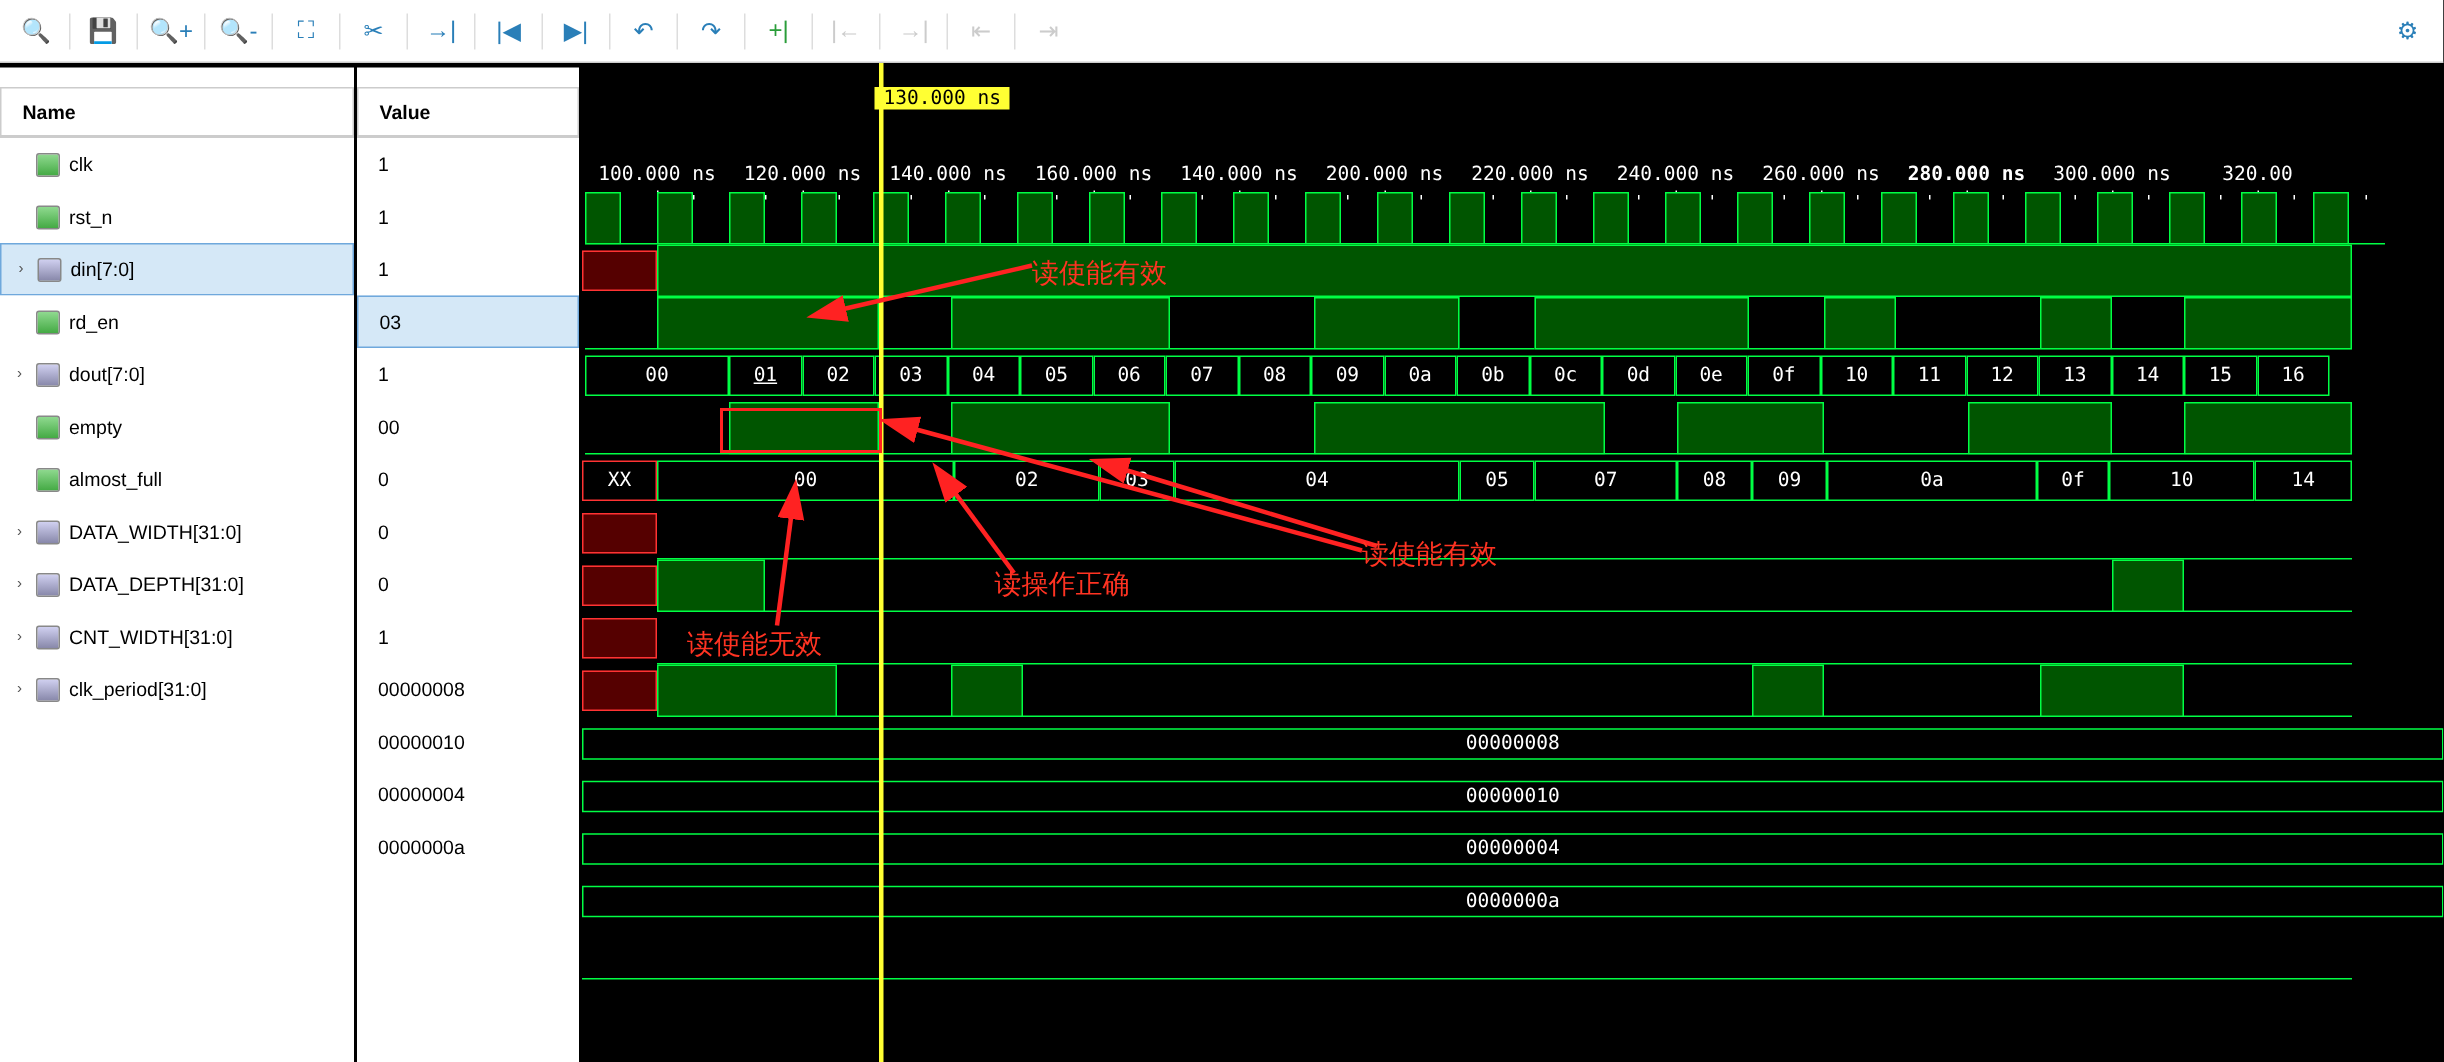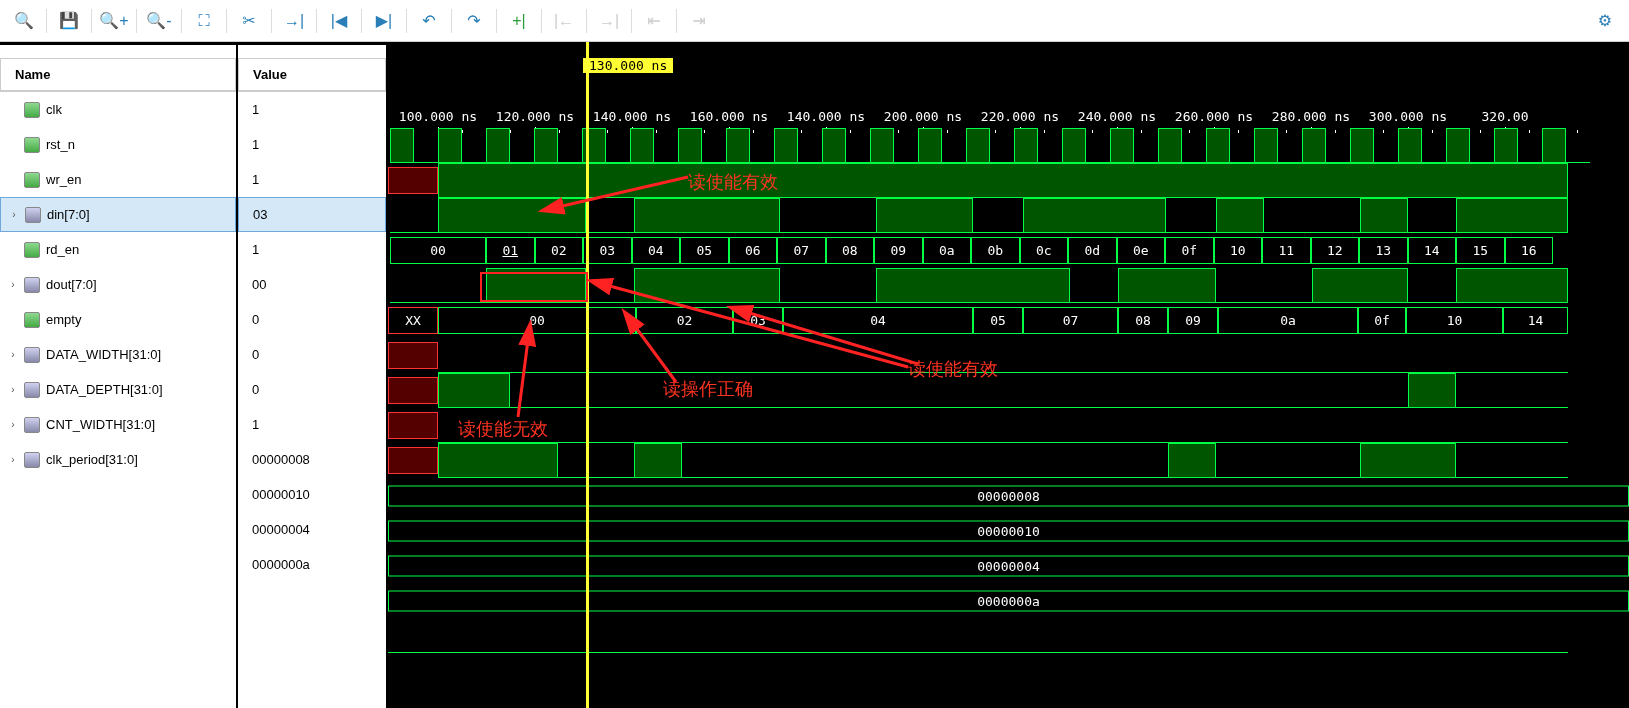--- a/index.html
+++ b/index.html
@@ -91,44 +91,44 @@
         <div class="row">
           <span class="expander"></span>
     <span class="sig-icon "></span>
     <span class="sig-label">clk</span>
         </div>
         <div class="row">
           <span class="expander"></span>
     <span class="sig-icon "></span>
     <span class="sig-label">rst_n</span>
         </div>
-        <div class="row">
-          <span class="expander"></span>
-    <span class="sig-icon "></span>
-    <span class="sig-label">wr_en</span>
-        </div>
         <div class="row sel">
           <span class="expander">›</span>
     <span class="sig-icon bus"></span>
     <span class="sig-label">din[7:0]</span>
         </div>
         <div class="row">
           <span class="expander"></span>
     <span class="sig-icon "></span>
     <span class="sig-label">rd_en</span>
         </div>
         <div class="row">
           <span class="expander">›</span>
     <span class="sig-icon bus"></span>
     <span class="sig-label">dout[7:0]</span>
         </div>
         <div class="row">
           <span class="expander"></span>
     <span class="sig-icon "></span>
     <span class="sig-label">empty</span>
+        </div>
+        <div class="row">
+          <span class="expander"></span>
+    <span class="sig-icon "></span>
+    <span class="sig-label">almost_full</span>
         </div>
         <div class="row">
           <span class="expander">›</span>
     <span class="sig-icon bus"></span>
     <span class="sig-label">DATA_WIDTH[31:0]</span>
         </div>
         <div class="row">
           <span class="expander">›</span>
     <span class="sig-icon bus"></span>
     <span class="sig-label">DATA_DEPTH[31:0]</span>
@@ -237,21 +237,21 @@
         <div class="ruler-label" style="left: 729px;">240.000 ns</div>
         <div class="tick" style="left: 729px;"></div>
         <div class="tick minor" style="left: 753px;"></div>
         <div class="tick minor" style="left: 777px;"></div>
         <div class="tick minor" style="left: 801px;"></div>
         <div class="ruler-label" style="left: 826px;">260.000 ns</div>
         <div class="tick" style="left: 826px;"></div>
         <div class="tick minor" style="left: 850px;"></div>
         <div class="tick minor" style="left: 874px;"></div>
         <div class="tick minor" style="left: 898px;"></div>
-        <div class="ruler-label" style="left: 923px;">280.000 ns</div>
+        <div class="ruler-label" style="left: 923px; font-weight: bold;">280.000 ns</div>
         <div class="tick" style="left: 923px;"></div>
         <div class="tick minor" style="left: 947px;"></div>
         <div class="tick minor" style="left: 971px;"></div>
         <div class="tick minor" style="left: 995px;"></div>
         <div class="ruler-label" style="left: 1020px;">300.000 ns</div>
         <div class="tick" style="left: 1020px;"></div>
         <div class="tick minor" style="left: 1044px;"></div>
         <div class="tick minor" style="left: 1068px;"></div>
         <div class="tick minor" style="left: 1092px;"></div>
         <div class="ruler-label" style="left: 1117px;">320.00</div>

